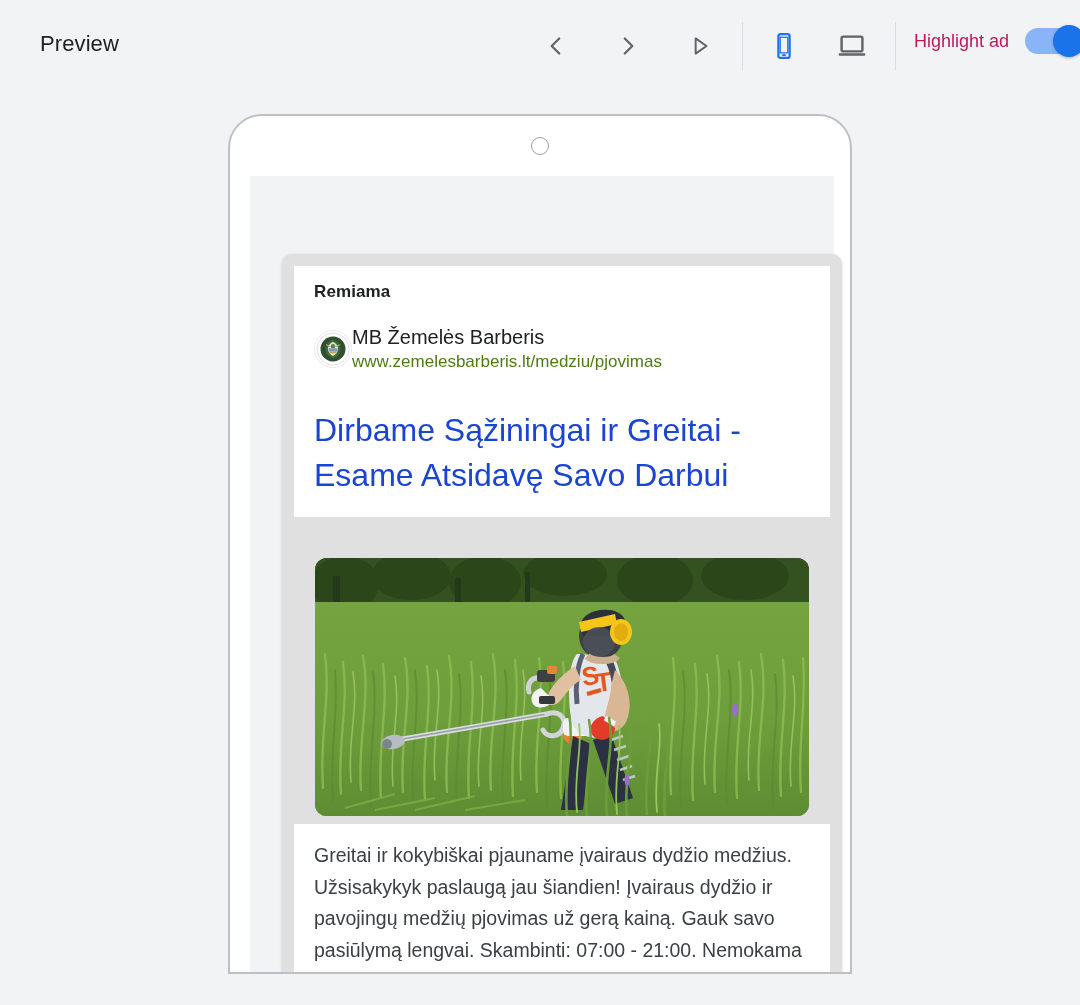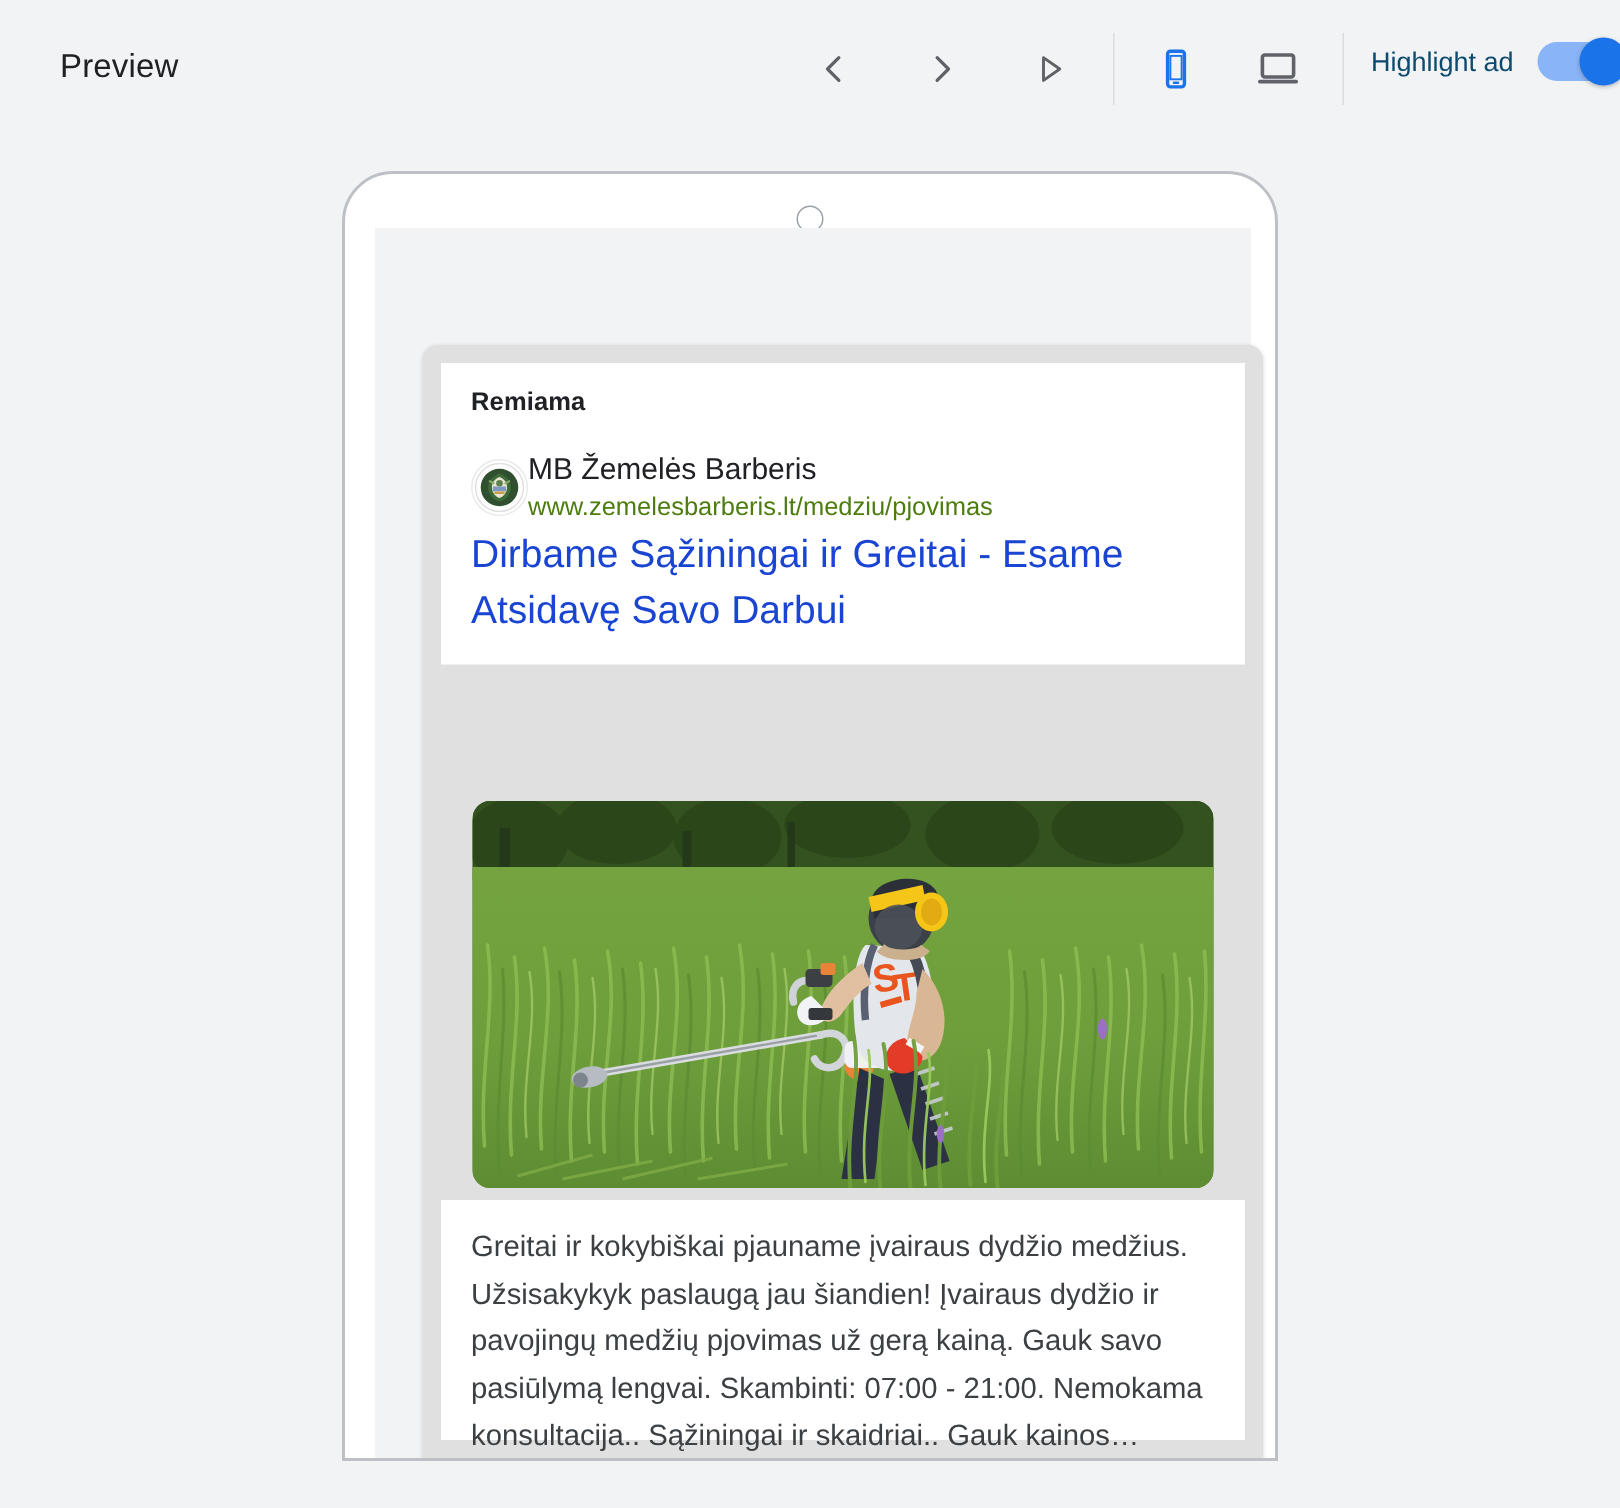--- a/index.html
+++ b/index.html
@@ -39,21 +39,21 @@
   .tb-divider.d1 { left: 738px; }
   .tb-divider.d2 { left: 891px; }
   .device-group {
     position: absolute; left: 756px; top: 22px;
     display: flex; align-items: center; gap: 20px;
   }
   .highlight-group {
     position: absolute; left: 910px; top: 28px;
     display: flex; align-items: center; gap: 16px;
   }
-  .highlight-label { font-size: 18px; color: #0c4a6e; white-space: nowrap; }
+  .highlight-label { font-size: 18px; color: #be185d; white-space: nowrap; }
   .switch {
     position: relative; width: 58px; height: 26px;
     border-radius: 13px; background: #8ab4f8; cursor: pointer;
     flex: 0 0 auto;
   }
   .switch .knob {
     position: absolute; right: -2px; top: -3px;
     width: 32px; height: 32px; border-radius: 50%;
     background: #1a73e8;
     box-shadow: 0 1px 3px rgba(60,64,67,.35);
@@ -70,21 +70,21 @@
   }
   .camera-dot {
     position: absolute; left: 50%; top: 21px;
     transform: translateX(-50%);
     width: 18px; height: 18px;
     border: 1.5px solid #9aa0a6; border-radius: 50%;
     background: #ffffff;
   }
   
   .screen {
-    position: absolute; left: 20px; top: 36px;
+    position: absolute; left: 20px; top: 60px;
     width: 584px; bottom: 0;
     background: #f1f3f4;
   }
   
   .ad-container {
     position: absolute; left: 32px; top: 78px;
     width: 560px; height: 768px;
     background: #e0e0e0;
     border-radius: 10px;
     box-shadow: 0 1px 3px rgba(60,64,67,.22);
@@ -115,22 +115,22 @@
   }
   .advertiser-text { min-width: 0; }
   .advertiser-name {
     font-size: 20px; color: #202124; line-height: 1.3;
   }
   .advertiser-url {
     font-size: 17px; color: #4d7c0f; line-height: 1.35;
     margin-top: 1px;
   }
   .headline {
-    margin-top: 1px;
-    font-size: 26px; line-height: 1.42;
+    margin-top: 34px;
+    font-size: 32px; line-height: 1.42;
     color: #1a44d2; font-weight: normal;
     cursor: pointer;
   }
 
   
   .ad-image-wrap {
     position: absolute; left: 0; top: 288px;
     width: 560px; height: 290px;
     background: #e0e0e0;
     display: flex; align-items: center; justify-content: center;

